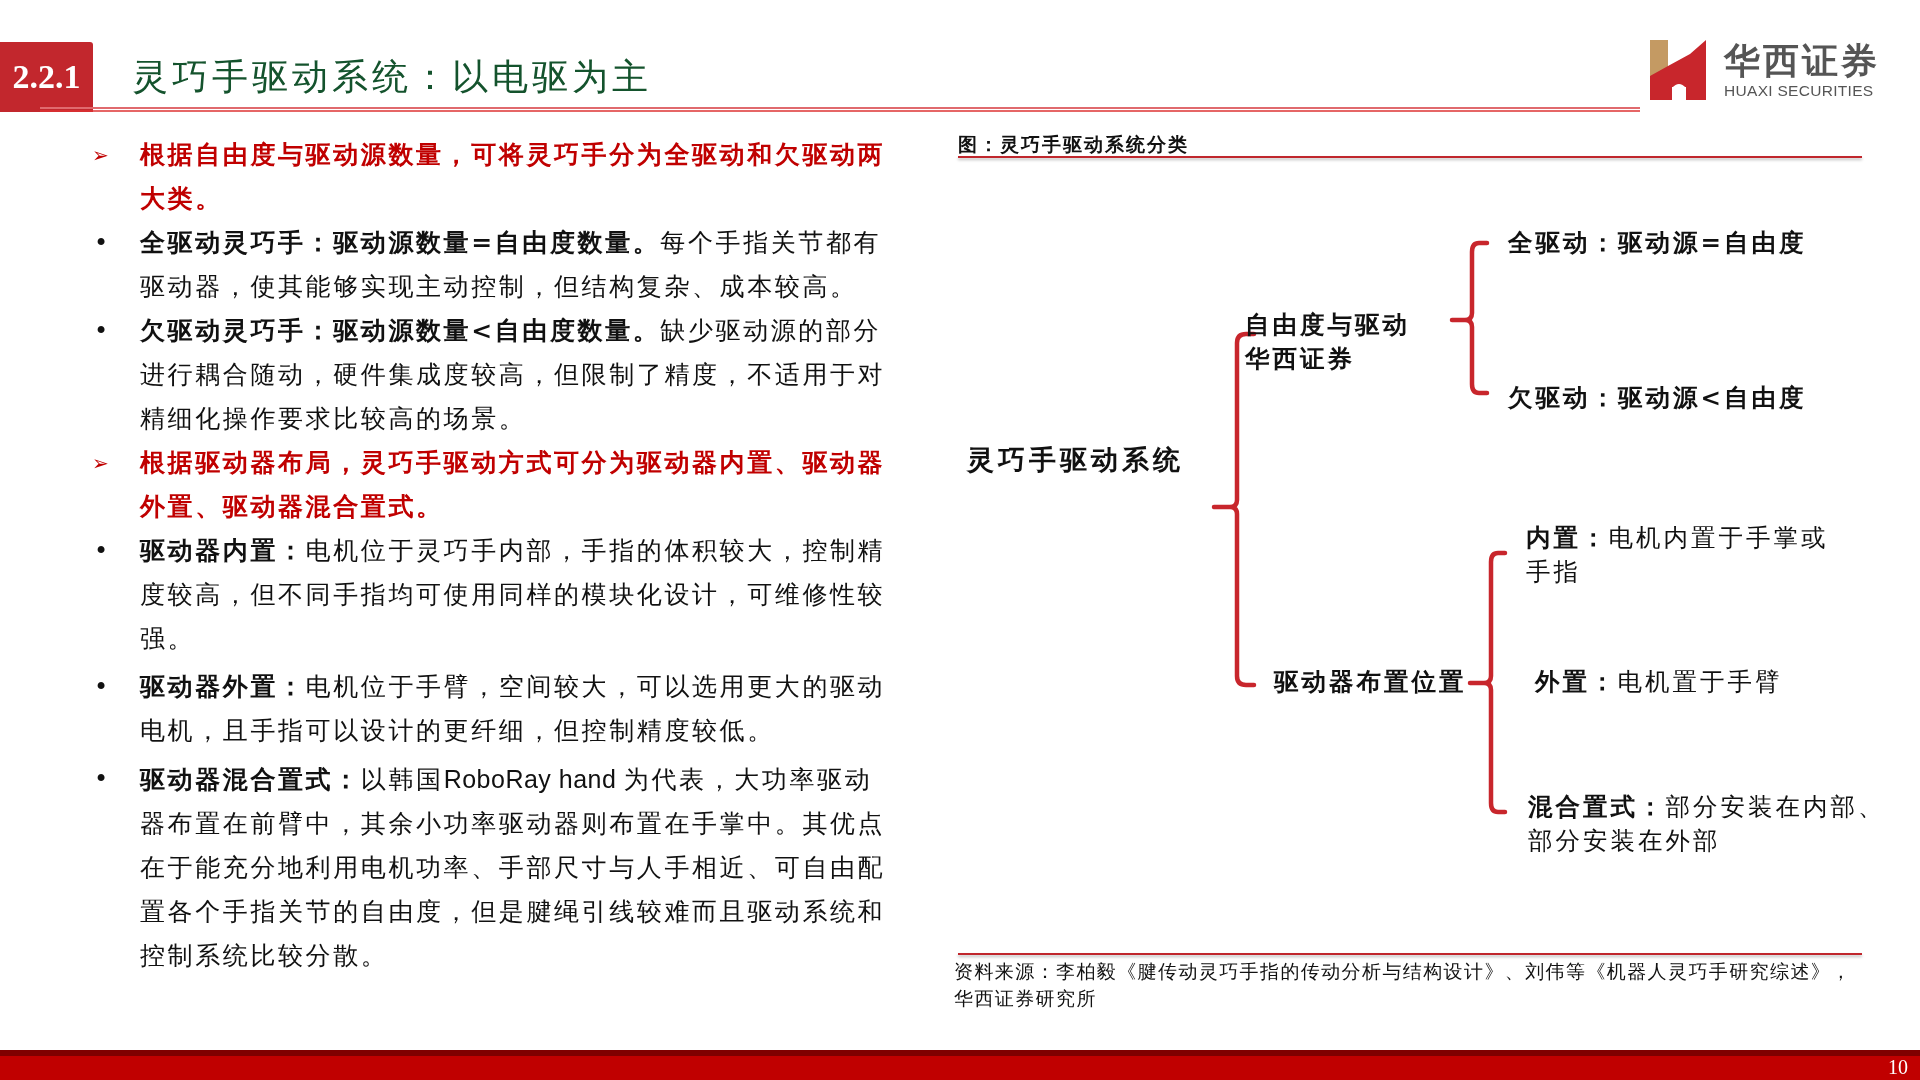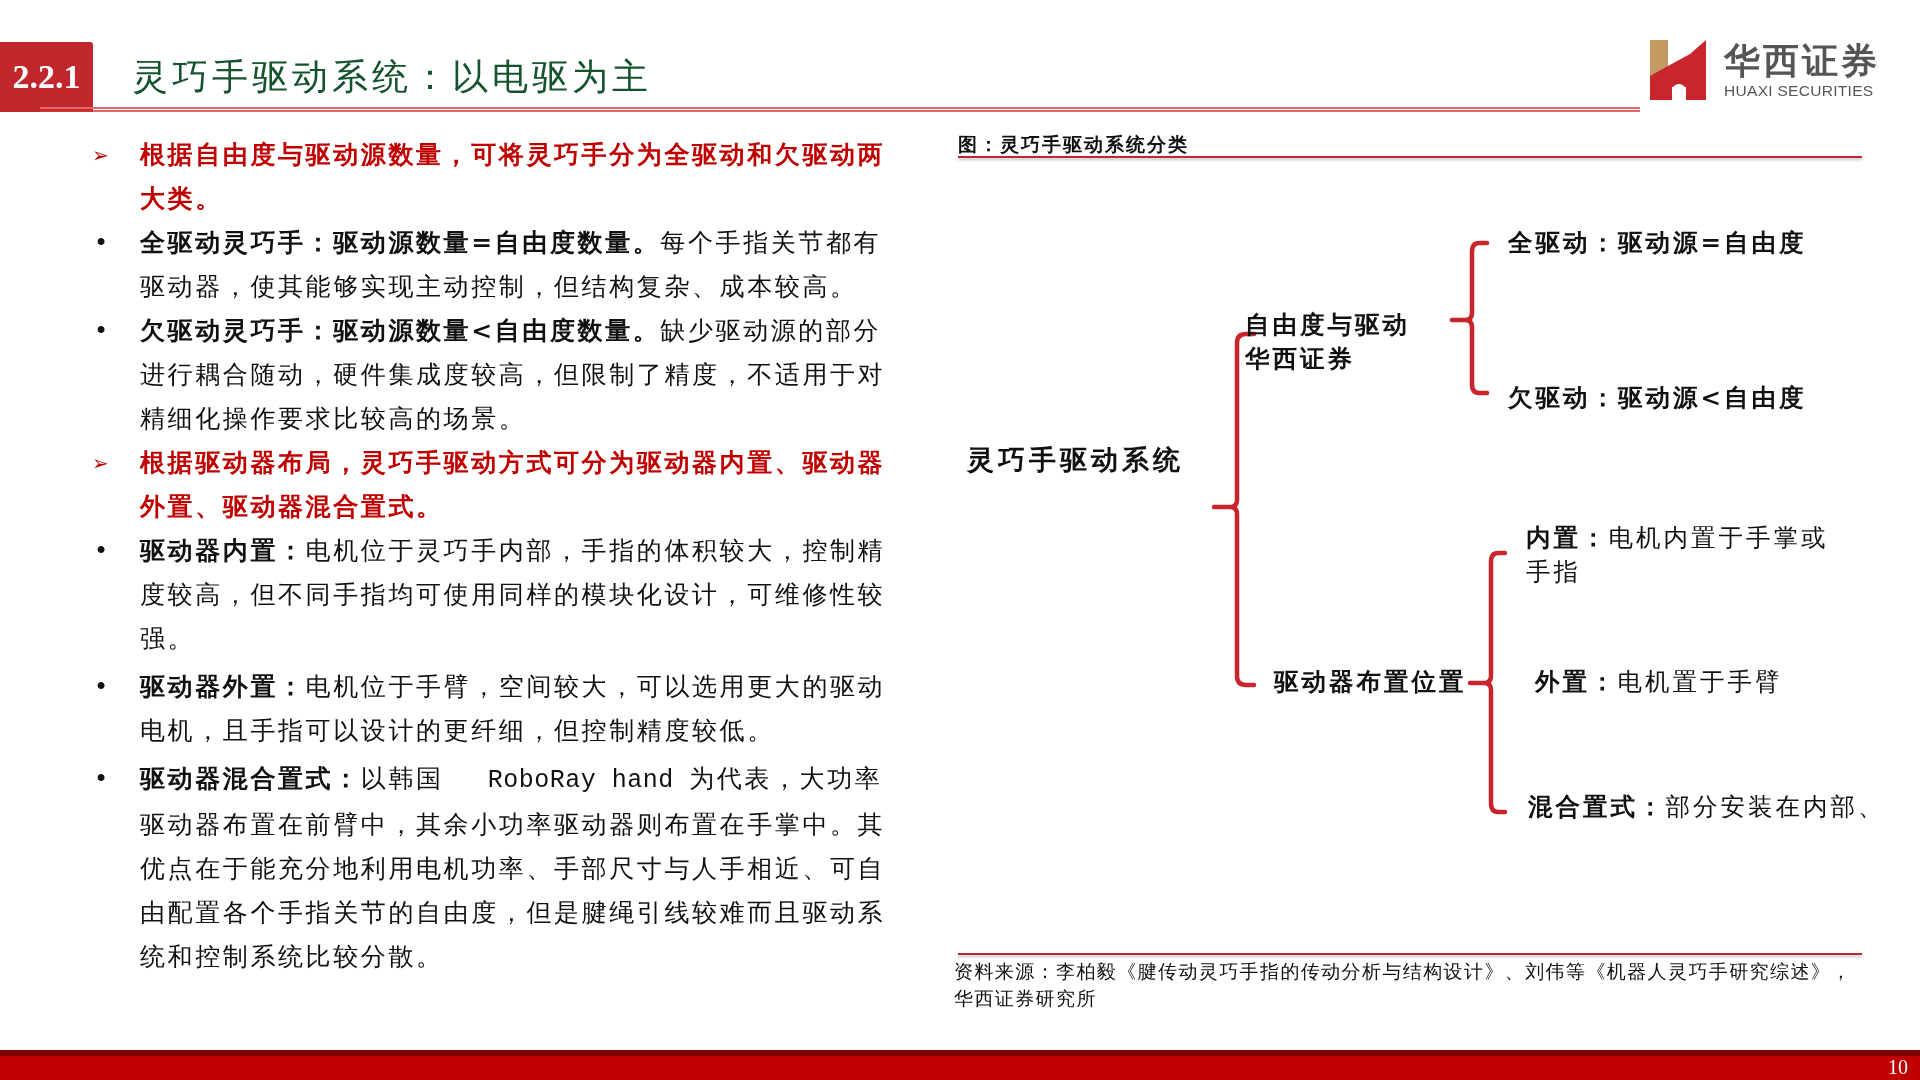--- a/index.html
+++ b/index.html
@@ -37,21 +37,21 @@
 
   
   .left-col { position: absolute; left: 92px; top: 133px; width: 800px; }
   .para { position: relative; padding-left: 48px; font-size: 25px; line-height: 44px; letter-spacing: 2.6px; }
   .para .marker { position: absolute; left: 0; top: 0; width: 40px; text-align: left; }
   .para.red { color: #c00000; font-weight: bold; }
   .para.red .marker { color: #c00000; font-family: "DejaVu Sans", sans-serif; font-size: 20px; }
   .para.dot .marker { color: #111; font-size: 24px; padding-left: 2px; }
   .para .b { font-weight: bold; }
   .para .n { font-weight: normal; }
-  .para .latin { font-family: Liberation Mono, monospace; letter-spacing: .5px; margin-left: 44px; }
+  .para .latin { font-family: Liberation Sans, sans-serif; letter-spacing: .5px; }
 
   
   .fig-caption {
     position: absolute; left: 958px; top: 132px; font-size: 19px; font-weight: bold; letter-spacing: 2px;
   }
   .fig-rule { position: absolute; left: 958px; top: 156px; width: 904px; height: 2px; background: #c0272d; box-shadow: 0 2px 3px #bbb; }
 
   .tree-svg { position: absolute; left: 0; top: 0; width: 1920px; height: 1080px; pointer-events: none; }
 
   .node { position: absolute; font-size: 24.5px; letter-spacing: 3px; line-height: 34px; white-space: nowrap; }
@@ -152,20 +152,21 @@
 
 <div class="node" style="left:1526px; top:521px;">
   <div><span class="b">内置：</span><span class="n">电机内置于手掌或</span></div>
   <div class="n">手指</div>
 </div>
 <div class="node" style="left:1528px; top:665px;margin-left:7px;">
   <span class="b">外置：</span><span class="n">电机置于手臂</span>
 </div>
 <div class="node" style="left:1528px; top:790px;">
   <div><span class="b">混合置式：</span><span class="n">部分安装在内部、</span></div>
+  <div class="n">部分安装在外部</div>
 </div>
 
 <div class="src-rule"></div>
 <div class="source">资料来源：李柏毅《腱传动灵巧手指的传动分析与结构设计》、刘伟等《机器人灵巧手研究综述》，华西证券研究所</div>
 
 <div class="footer-band">
     <div class="top"></div>
   </div>
 <div class="page-num">10</div>
 

